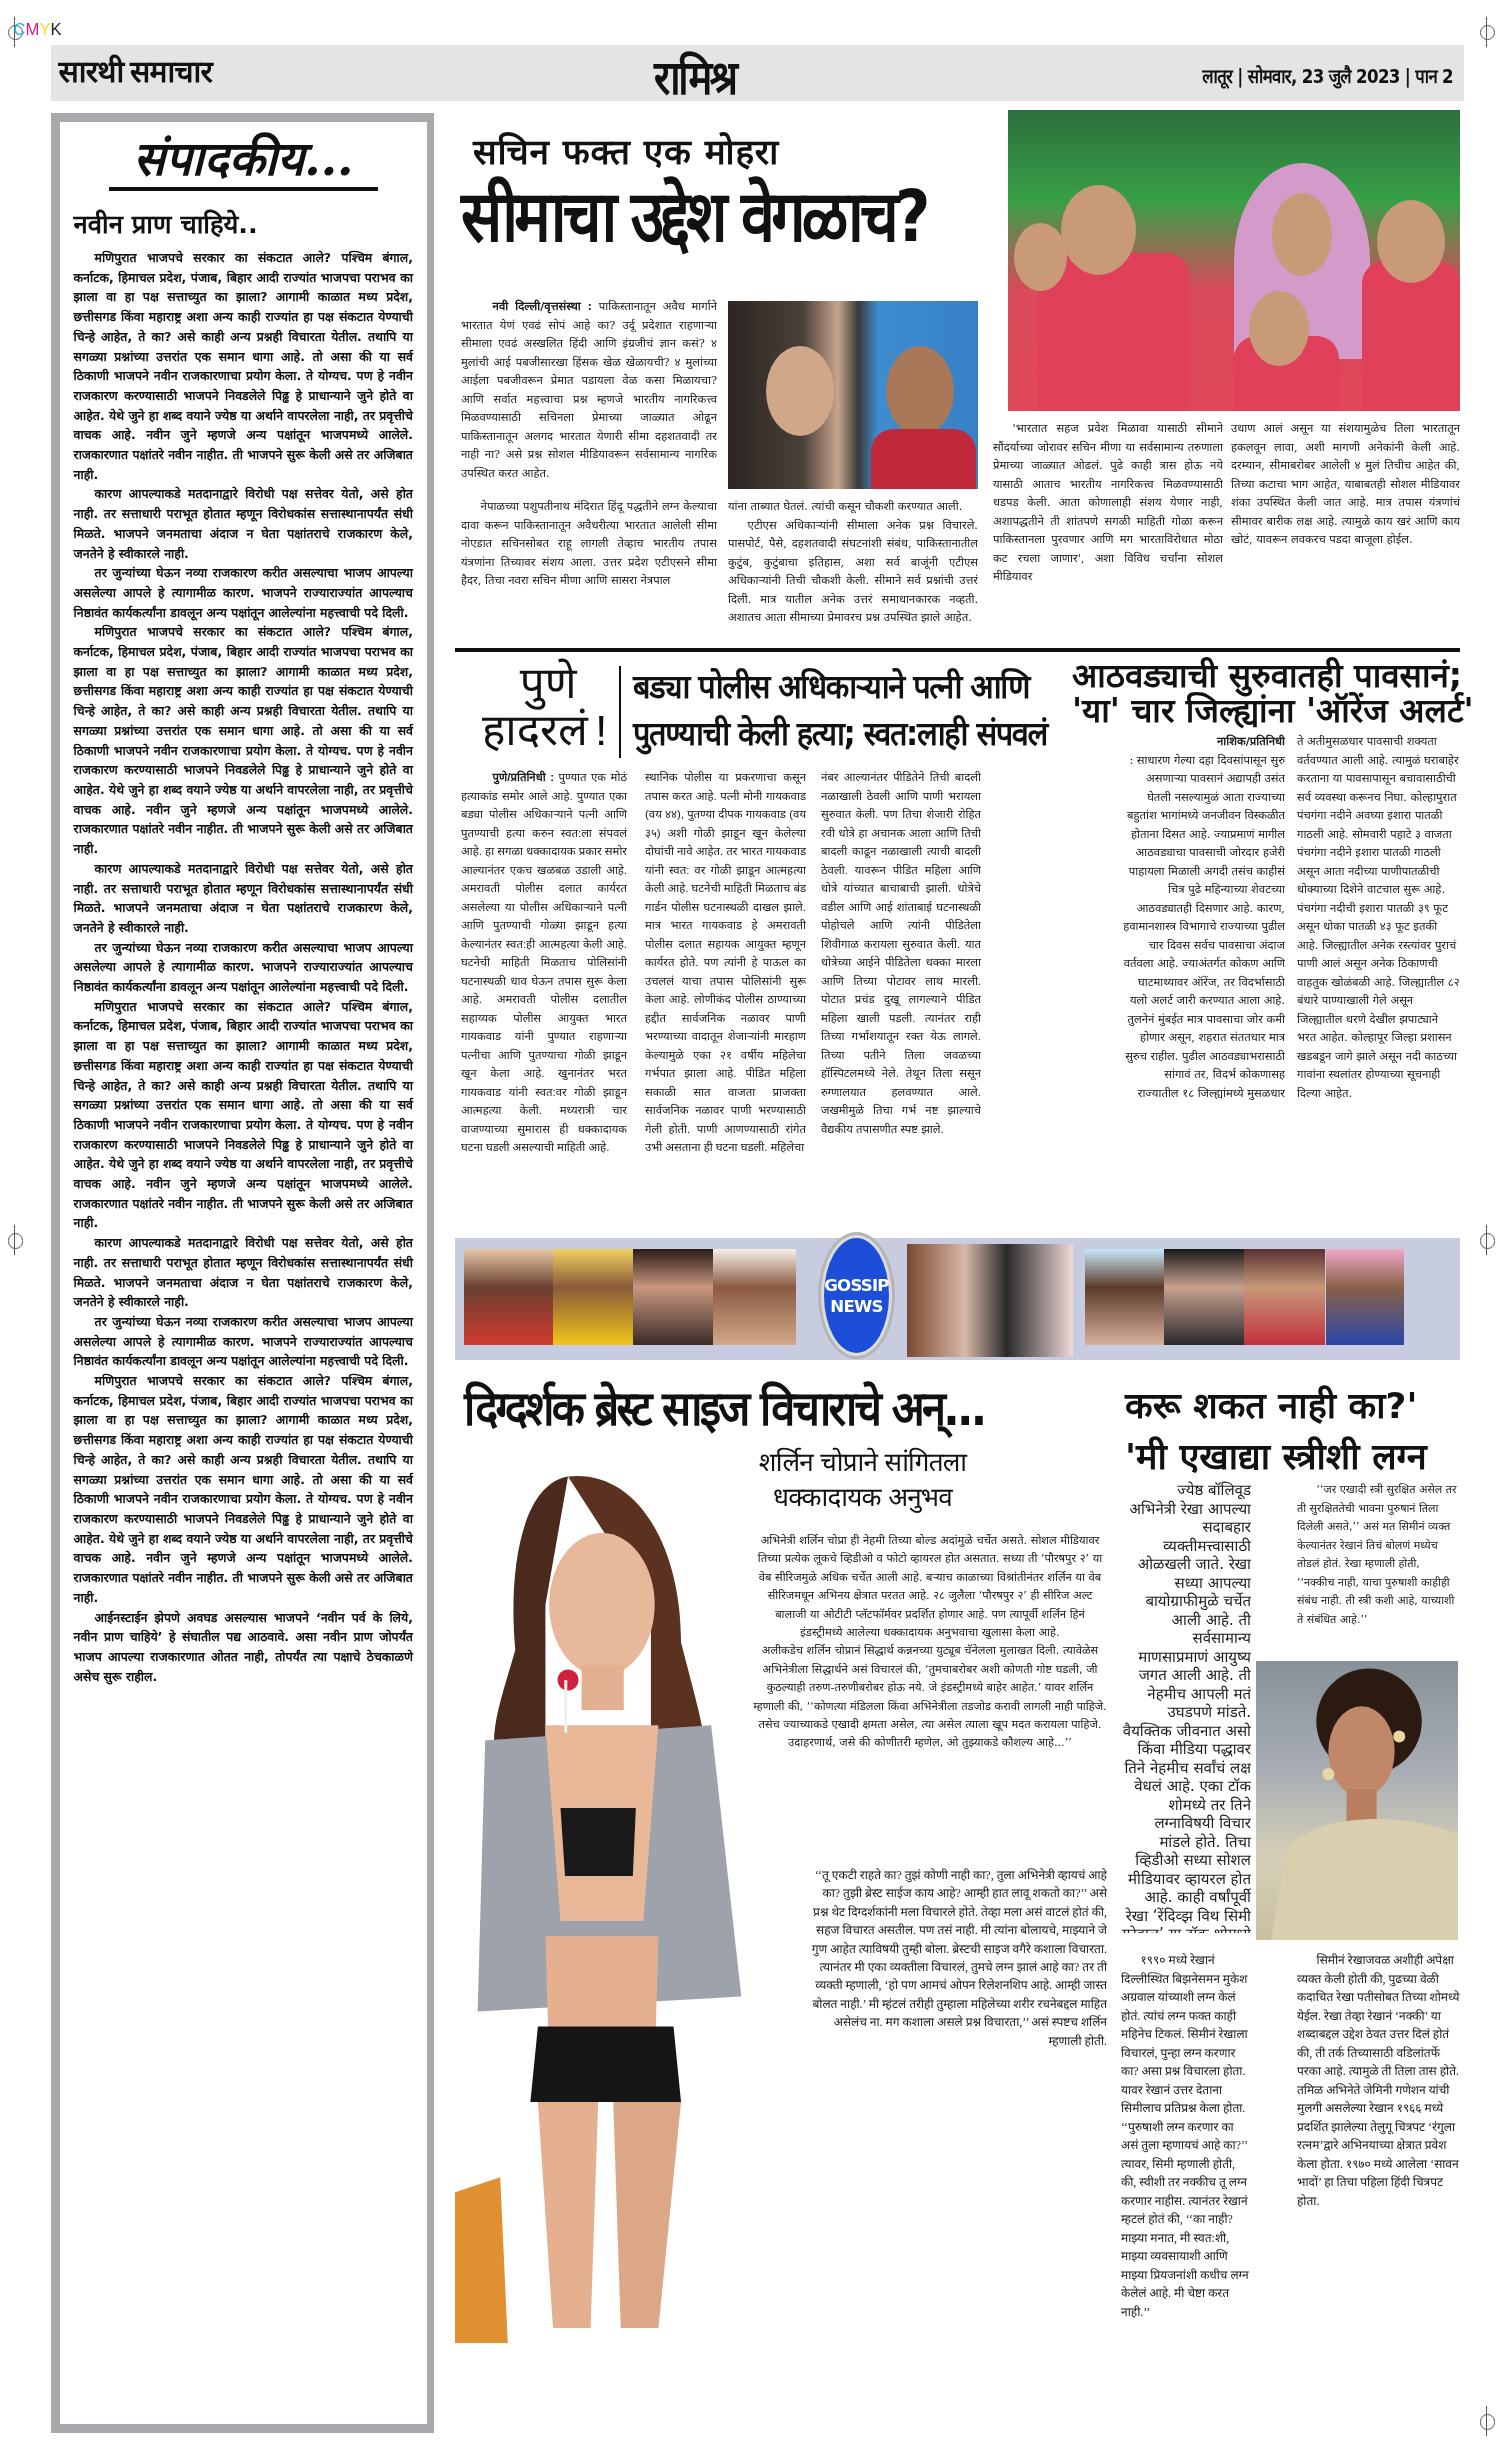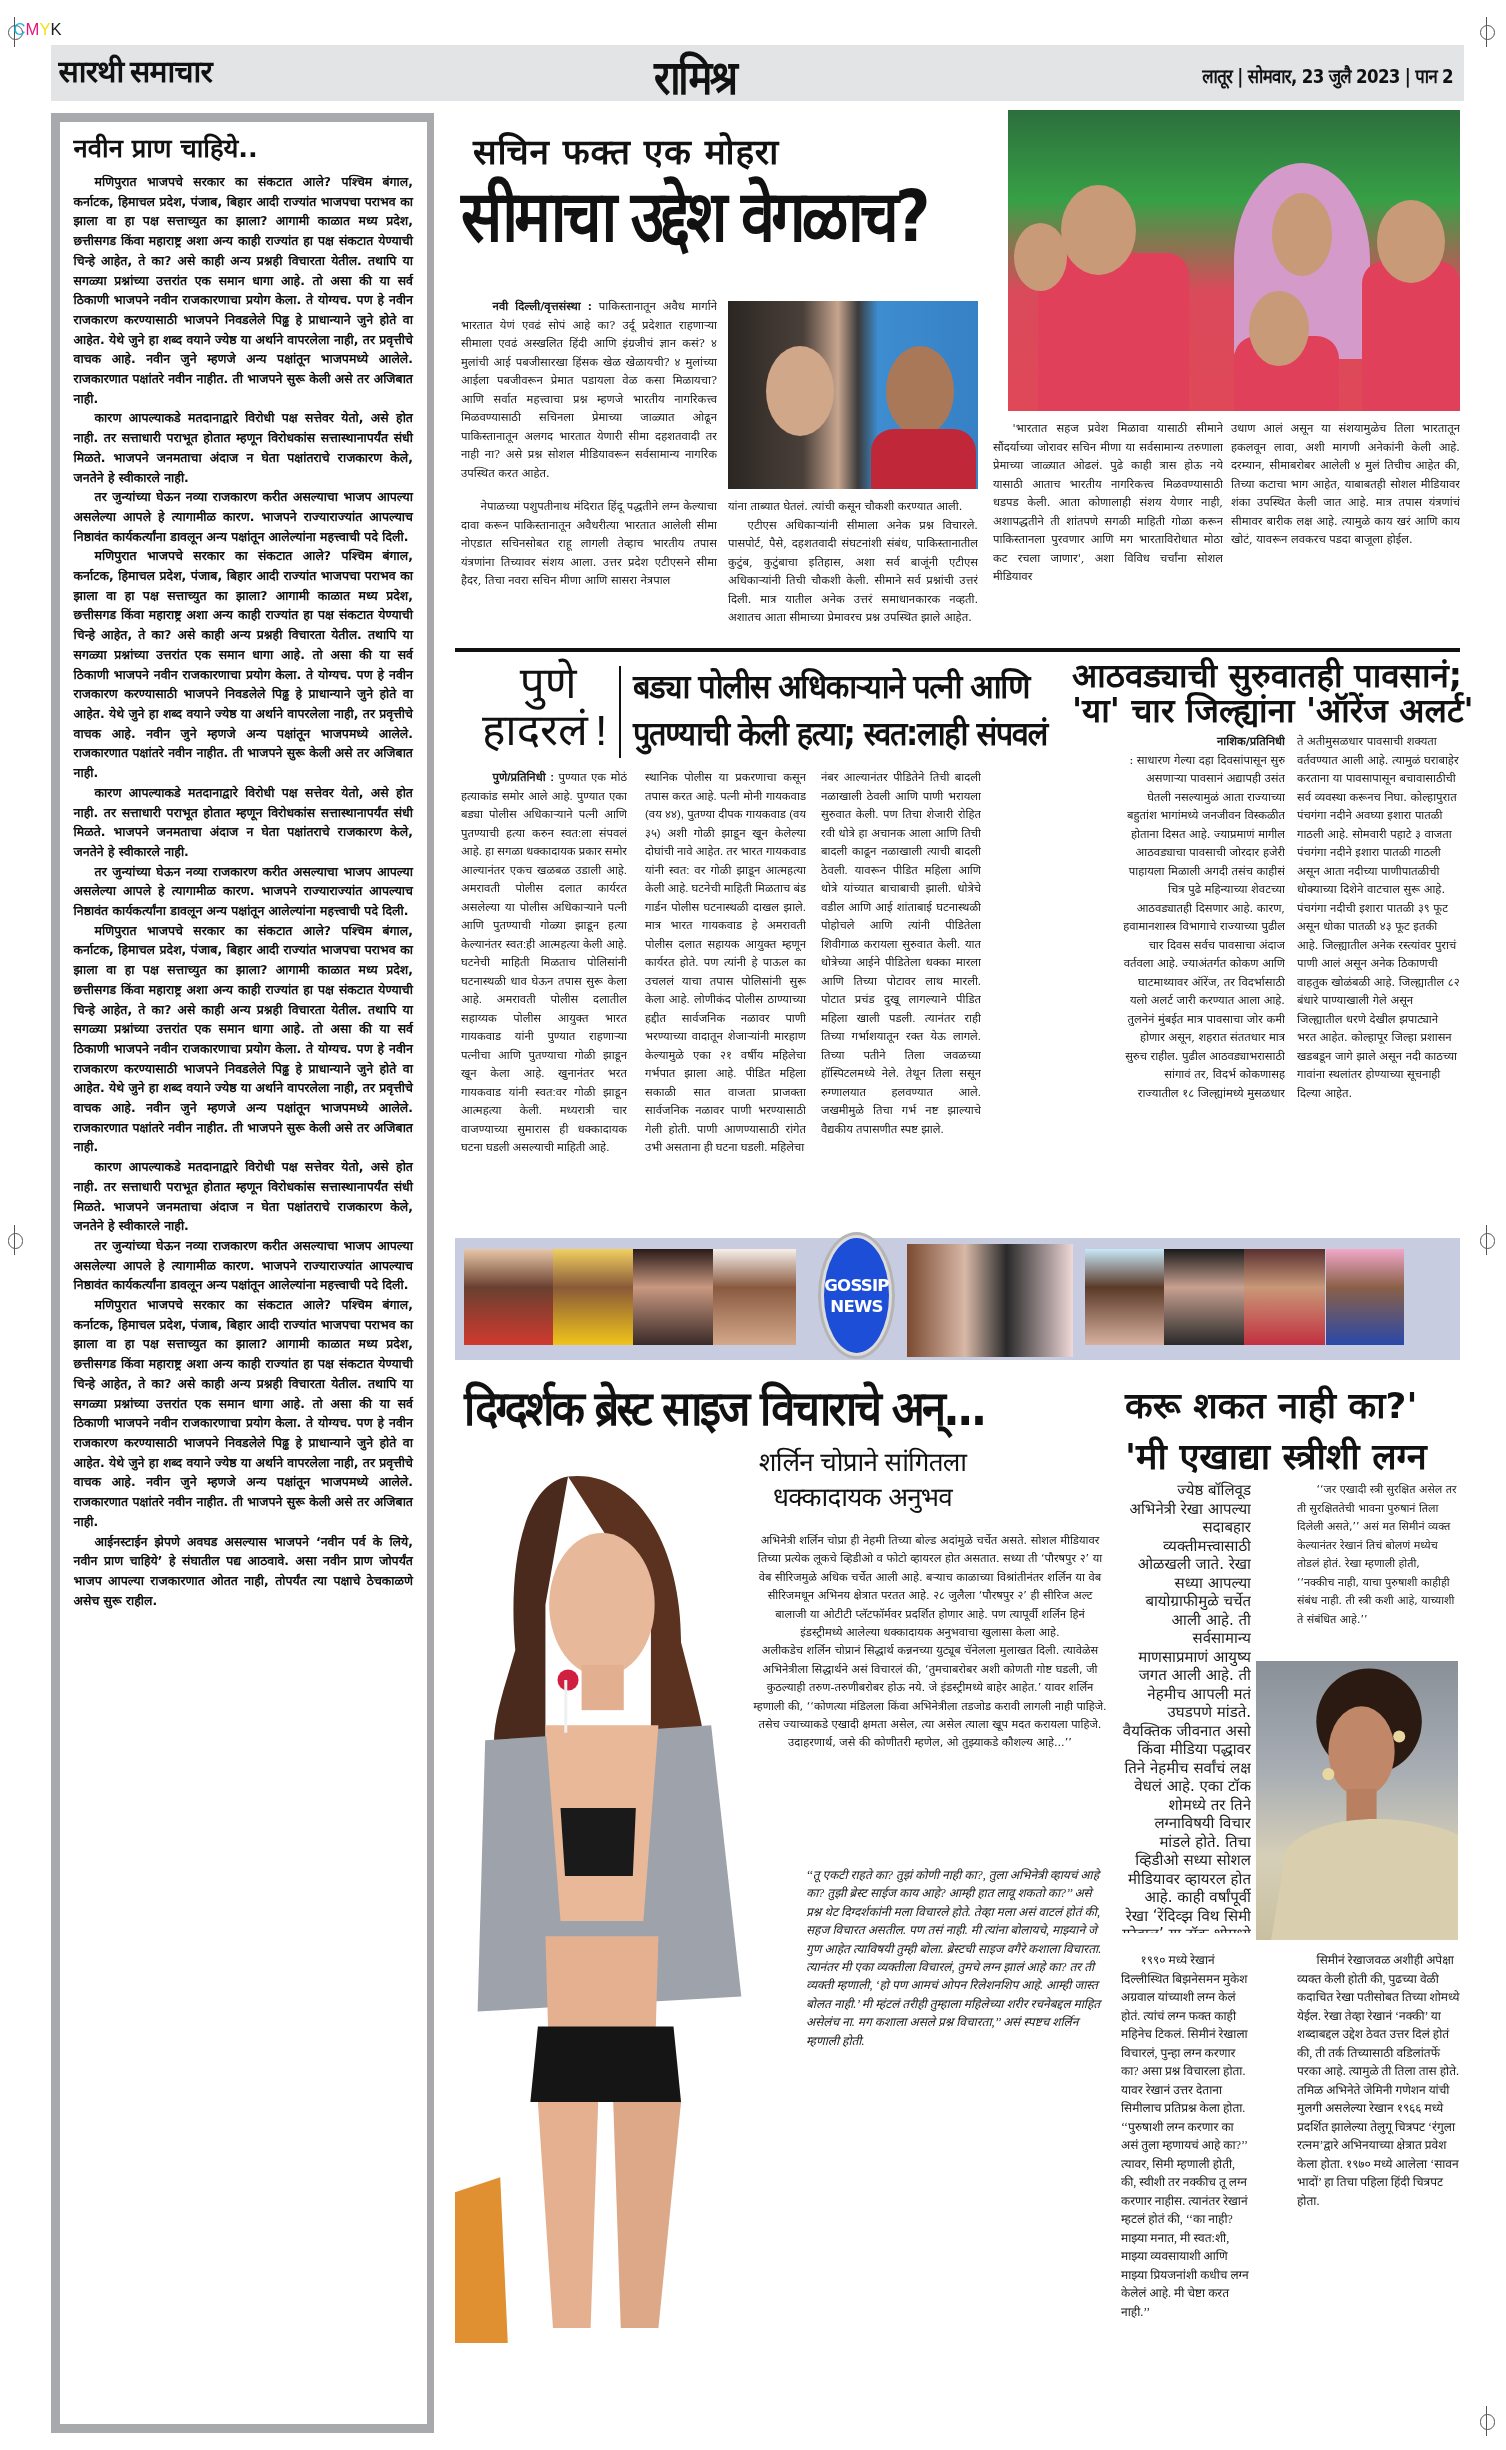--- a/index.html
+++ b/index.html
@@ -83,20 +83,21 @@
 </div>
 
 <header class="masthead">
   <div class="section">सारथी समाचार</div>
   <div class="logo">रामिश्र</div>
   <div class="dateline">लातूर | सोमवार, 23 जुलै 2023 | पान 2</div>
 </header>
 
 <aside class="editorial">
   <div class="inner">
+    <div class="ed-title">संपादकीय...</div>
     <h2 class="ed-head">नवीन प्राण चाहिये..</h2>
     <div class="ed-body">
       <p>मणिपुरात भाजपचे सरकार का संकटात आले? पश्चिम बंगाल, कर्नाटक, हिमाचल प्रदेश, पंजाब, बिहार आदी राज्यांत भाजपचा पराभव का झाला वा हा पक्ष सत्ताच्युत का झाला? आगामी काळात मध्य प्रदेश, छत्तीसगड किंवा महाराष्ट्र अशा अन्य काही राज्यांत हा पक्ष संकटात येण्याची चिन्हे आहेत, ते का? असे काही अन्य प्रश्नही विचारता येतील. तथापि या सगळ्या प्रश्नांच्या उत्तरांत एक समान धागा आहे. तो असा की या सर्व ठिकाणी भाजपने नवीन राजकारणाचा प्रयोग केला. ते योग्यच. पण हे नवीन राजकारण करण्यासाठी भाजपने निवडलेले पिढ्ढ हे प्राधान्याने जुने होते वा आहेत. येथे जुने हा शब्द वयाने ज्येष्ठ या अर्थाने वापरलेला नाही, तर प्रवृत्तीचे वाचक आहे. नवीन जुने म्हणजे अन्य पक्षांतून भाजपमध्ये आलेले. राजकारणात पक्षांतरे नवीन नाहीत. ती भाजपने सुरू केली असे तर अजिबात नाही.</p>
       <p>कारण आपल्याकडे मतदानाद्वारे विरोधी पक्ष सत्तेवर येतो, असे होत नाही. तर सत्ताधारी पराभूत होतात म्हणून विरोधकांस सत्तास्थानापर्यंत संधी मिळते. भाजपने जनमताचा अंदाज न घेता पक्षांतराचे राजकारण केले, जनतेने हे स्वीकारले नाही.</p>
       <p>तर जुन्यांच्या घेऊन नव्या राजकारण करीत असल्याचा भाजप आपल्या असलेल्या आपले हे त्यागामीळ कारण. भाजपने राज्याराज्यांत आपल्याच निष्ठावंत कार्यकर्त्यांना डावलून अन्य पक्षांतून आलेल्यांना महत्त्वाची पदे दिली.</p>
       <p>मणिपुरात भाजपचे सरकार का संकटात आले? पश्चिम बंगाल, कर्नाटक, हिमाचल प्रदेश, पंजाब, बिहार आदी राज्यांत भाजपचा पराभव का झाला वा हा पक्ष सत्ताच्युत का झाला? आगामी काळात मध्य प्रदेश, छत्तीसगड किंवा महाराष्ट्र अशा अन्य काही राज्यांत हा पक्ष संकटात येण्याची चिन्हे आहेत, ते का? असे काही अन्य प्रश्नही विचारता येतील. तथापि या सगळ्या प्रश्नांच्या उत्तरांत एक समान धागा आहे. तो असा की या सर्व ठिकाणी भाजपने नवीन राजकारणाचा प्रयोग केला. ते योग्यच. पण हे नवीन राजकारण करण्यासाठी भाजपने निवडलेले पिढ्ढ हे प्राधान्याने जुने होते वा आहेत. येथे जुने हा शब्द वयाने ज्येष्ठ या अर्थाने वापरलेला नाही, तर प्रवृत्तीचे वाचक आहे. नवीन जुने म्हणजे अन्य पक्षांतून भाजपमध्ये आलेले. राजकारणात पक्षांतरे नवीन नाहीत. ती भाजपने सुरू केली असे तर अजिबात नाही.</p>
       <p>कारण आपल्याकडे मतदानाद्वारे विरोधी पक्ष सत्तेवर येतो, असे होत नाही. तर सत्ताधारी पराभूत होतात म्हणून विरोधकांस सत्तास्थानापर्यंत संधी मिळते. भाजपने जनमताचा अंदाज न घेता पक्षांतराचे राजकारण केले, जनतेने हे स्वीकारले नाही.</p>
       <p>तर जुन्यांच्या घेऊन नव्या राजकारण करीत असल्याचा भाजप आपल्या असलेल्या आपले हे त्यागामीळ कारण. भाजपने राज्याराज्यांत आपल्याच निष्ठावंत कार्यकर्त्यांना डावलून अन्य पक्षांतून आलेल्यांना महत्त्वाची पदे दिली.</p>
       <p>मणिपुरात भाजपचे सरकार का संकटात आले? पश्चिम बंगाल, कर्नाटक, हिमाचल प्रदेश, पंजाब, बिहार आदी राज्यांत भाजपचा पराभव का झाला वा हा पक्ष सत्ताच्युत का झाला? आगामी काळात मध्य प्रदेश, छत्तीसगड किंवा महाराष्ट्र अशा अन्य काही राज्यांत हा पक्ष संकटात येण्याची चिन्हे आहेत, ते का? असे काही अन्य प्रश्नही विचारता येतील. तथापि या सगळ्या प्रश्नांच्या उत्तरांत एक समान धागा आहे. तो असा की या सर्व ठिकाणी भाजपने नवीन राजकारणाचा प्रयोग केला. ते योग्यच. पण हे नवीन राजकारण करण्यासाठी भाजपने निवडलेले पिढ्ढ हे प्राधान्याने जुने होते वा आहेत. येथे जुने हा शब्द वयाने ज्येष्ठ या अर्थाने वापरलेला नाही, तर प्रवृत्तीचे वाचक आहे. नवीन जुने म्हणजे अन्य पक्षांतून भाजपमध्ये आलेले. राजकारणात पक्षांतरे नवीन नाहीत. ती भाजपने सुरू केली असे तर अजिबात नाही.</p>
       <p>कारण आपल्याकडे मतदानाद्वारे विरोधी पक्ष सत्तेवर येतो, असे होत नाही. तर सत्ताधारी पराभूत होतात म्हणून विरोधकांस सत्तास्थानापर्यंत संधी मिळते. भाजपने जनमताचा अंदाज न घेता पक्षांतराचे राजकारण केले, जनतेने हे स्वीकारले नाही.</p>
@@ -222,21 +223,21 @@
       <path d="M210 860 L300 860 L270 1160 L220 1160 Z" fill="#dca888"></path>
       <path d="M0 980 L60 960 L70 1180 L0 1180 Z" fill="#e09030"></path>
       <circle cx="150" cy="300" r="14" fill="#d02040"></circle>
       <rect x="145" y="300" width="4" height="70" fill="#f0f0f0"></rect>
     </svg>
   </div>
   <div class="col-text overflow" style="position:absolute;left:753px;top:1532px;width:354px;height:331px;text-align:center;font-family:'DejaVu Sans',sans-serif;font-size:11.3px;line-height:18.4px;">
     <p style="text-indent:0">अभिनेत्री शर्लिन चोप्रा ही नेहमी तिच्या बोल्ड अदांमुळे चर्चेत असते. सोशल मीडियावर तिच्या प्रत्येक लूकचे व्हिडीओ व फोटो व्हायरल होत असतात. सध्या ती ‘पौरषपुर २’ या वेब सीरिजमुळे अधिक चर्चेत आली आहे. बऱ्याच काळाच्या विश्रांतीनंतर शर्लिन या वेब सीरिजमधून अभिनय क्षेत्रात परतत आहे. २८ जुलैला ‘पौरषपुर २’ ही सीरिज अल्ट बालाजी या ओटीटी प्लॅटफॉर्मवर प्रदर्शित होणार आहे. पण त्यापूर्वी शर्लिन हिनं इंडस्ट्रीमध्ये आलेल्या धक्कादायक अनुभवाचा खुलासा केला आहे.</p>
     <p style="text-indent:0">अलीकडेच शर्लिन चोप्रानं सिद्धार्थ कन्ननच्या युट्यूब चॅनेलला मुलाखत दिली. त्यावेळेस अभिनेत्रीला सिद्धार्थने असं विचारलं की, ‘तुमचाबरोबर अशी कोणती गोष्ट घडली, जी कुठल्याही तरुण-तरुणीबरोबर होऊ नये. जे इंडस्ट्रीमध्ये बाहेर आहेत.’ यावर शर्लिन म्हणाली की, ‘‘कोणत्या मंडिलला किंवा अभिनेत्रीला तडजोड करावी लागली नाही पाहिजे. तसेच ज्याच्याकडे एखादी क्षमता असेल, त्या असेल त्याला खूप मदत करायला पाहिजे. उदाहरणार्थ, जसे की कोणीतरी म्हणेल, ओ तुझ्याकडे कौशल्य आहे...’’</p>
   </div>
-  <div class="col-text overflow" style="position:absolute;left:806px;top:1866px;width:301px;height:527px;text-align:left;font-family:'Liberation Serif',serif;font-size:12px;line-height:18.4px;font-style:italic;">
+  <div class="col-text overflow" style="position:absolute;left:806px;top:1866px;width:301px;height:527px;text-align:right;font-family:'Liberation Serif',serif;font-size:12px;line-height:18.4px;">
     <p style="text-indent:0">‘‘तू एकटी राहते का? तुझं कोणी नाही का?, तुला अभिनेत्री व्हायचं आहे का? तुझी ब्रेस्ट साईज काय आहे? आम्ही हात लावू शकतो का?’’ असे प्रश्न थेट दिग्दर्शकांनी मला विचारले होते. तेव्हा मला असं वाटलं होतं की, सहज विचारत असतील. पण तसं नाही. मी त्यांना बोलायचे, माझ्याने जे गुण आहेत त्याविषयी तुम्ही बोला. ब्रेस्टची साइज वगैरे कशाला विचारता. त्यानंतर मी एका व्यक्तीला विचारलं, तुमचे लग्न झालं आहे का? तर ती व्यक्ती म्हणाली, ‘हो पण आमचं ओपन रिलेशनशिप आहे. आम्ही जास्त बोलत नाही.’ मी म्हंटलं तरीही तुम्हाला महिलेच्या शरीर रचनेबद्दल माहित असेलंच ना. मग कशाला असले प्रश्न विचारता,’’ असं स्पष्टच शर्लिन म्हणाली होती.</p>
   </div>
 </section>
 
 <section>
   <h2 class="rekha-head">
     <div>करू शकत नाही का?'</div>
     <div>'मी एखाद्या स्त्रीशी लग्न</div>
   </h2>
   <div class="photo-rekha">

